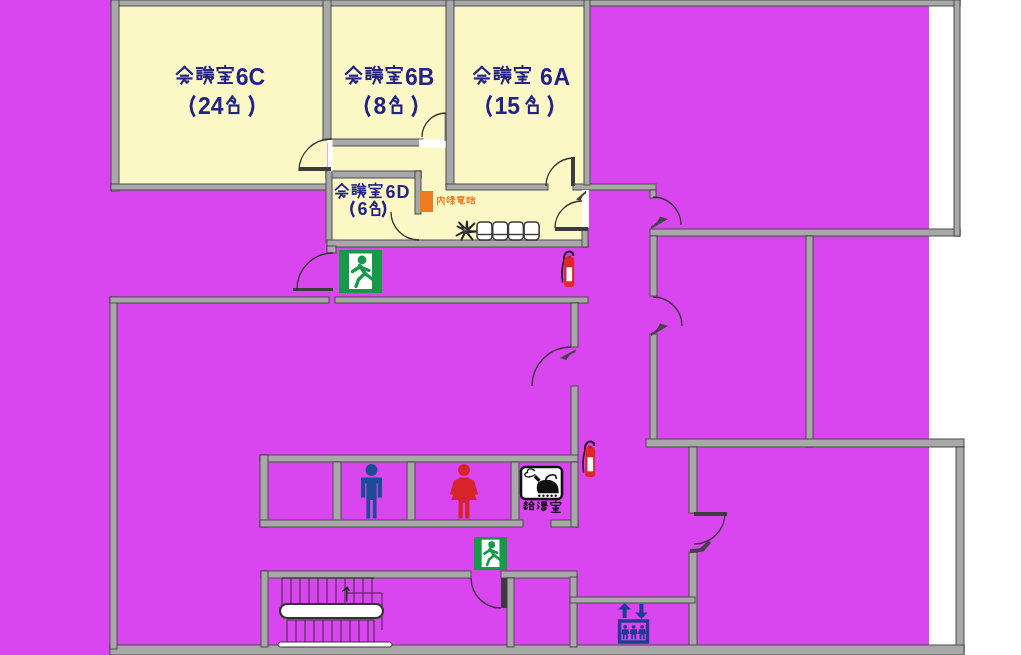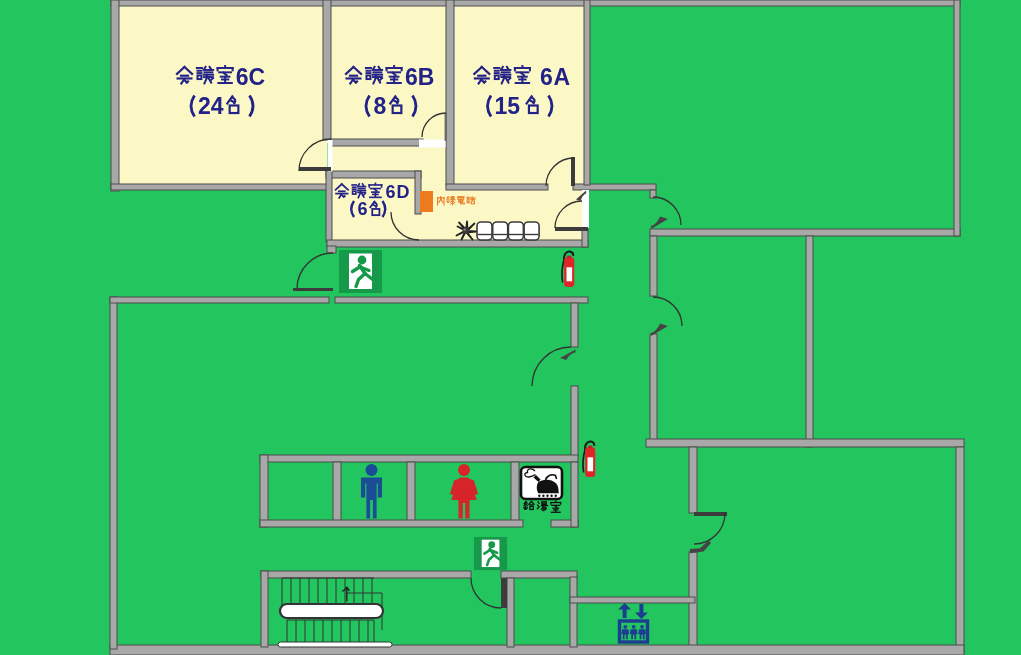--- a/index.html
+++ b/index.html
@@ -1,16 +1,16 @@
 <!DOCTYPE html>
 <html><head>
 <meta charset="utf-8">
 <style>
   html,body{margin:0;padding:0;background:#ffffff;}
-  #cv{position:relative;width:1021px;height:655px;background:#22c55e;font-family:"Liberation Sans", sans-serif;}
+  #cv{position:relative;width:929px;height:655px;background:#d946ef;font-family:"Liberation Sans", sans-serif;}
   svg{display:block}
 </style>
 </head>
 <body>
 <div id="cv">
 <svg width="1021" height="655" viewBox="0 0 1021 655">
 <defs>
 
 <g id="k_kai" fill="none" stroke="currentColor" stroke-width="11" stroke-linecap="square">
   <path d="M48,7 L10,42"></path>

